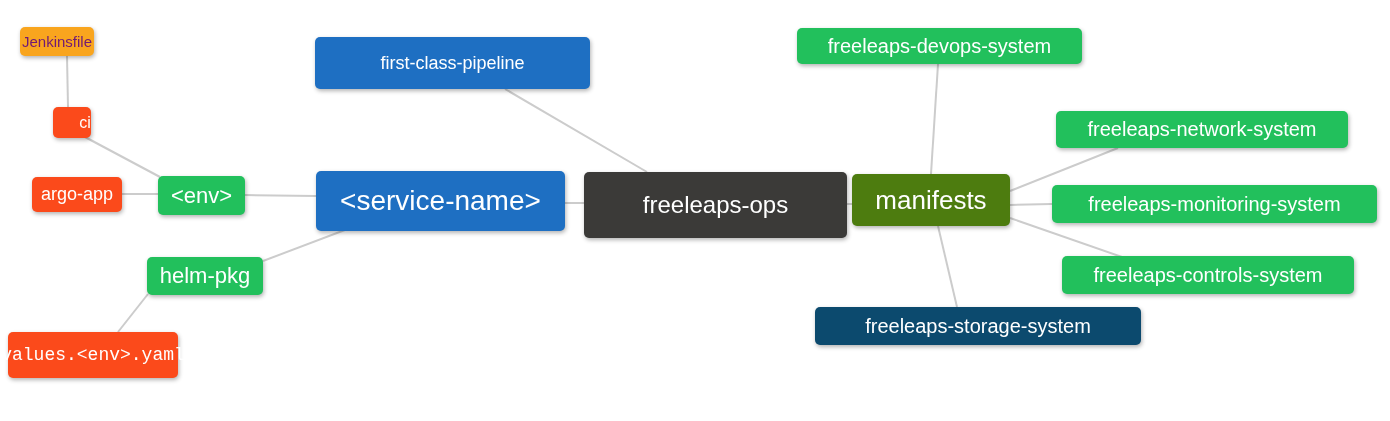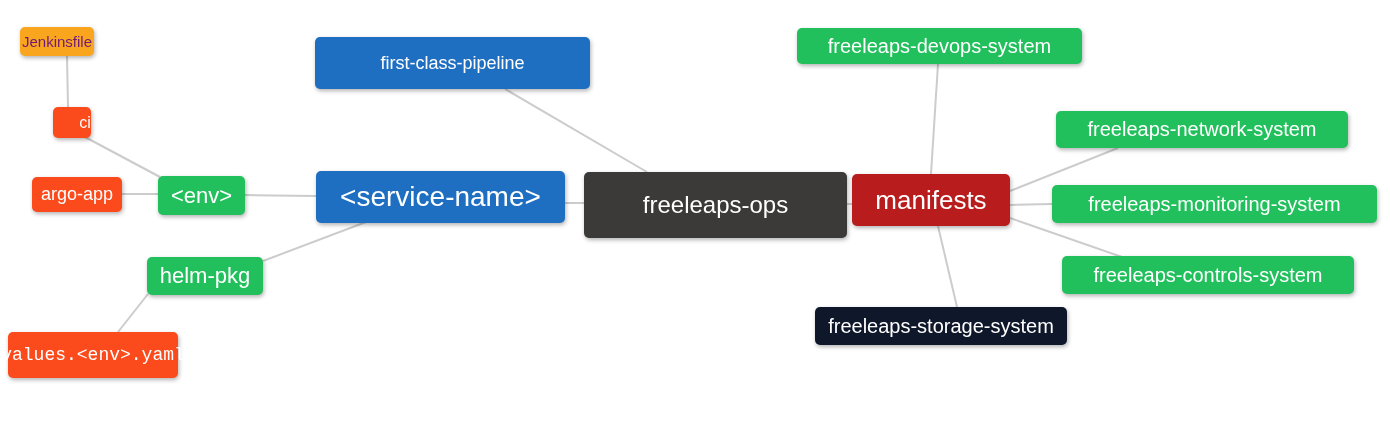--- a/index.html
+++ b/index.html
@@ -54,22 +54,22 @@
       <line x1="938" y1="226" x2="957" y2="307" stroke="#cccccc" stroke-width="2"></line>
     </svg>
   <div id="node-layer">
       <div class="node" style="left: 20px; top: 27px; width: 74px; height: 29px; font-size: 15px; background: rgb(249, 165, 30); color: #701a75;">Jenkinsfile</div>
       <div class="node" style="left: 53px; top: 107px; width: 32px; height: 31px; font-size: 16px; background: rgb(251, 74, 27); color: rgb(255, 255, 255); padding-left: 32px;">ci</div>
       <div class="node" style="left: 32px; top: 177px; width: 90px; height: 35px; font-size: 18px; background: rgb(251, 74, 27); color: rgb(255, 255, 255);">argo-app</div>
       <div class="node" style="left: 158px; top: 176px; width: 87px; height: 39px; font-size: 22px; background: rgb(34, 192, 92); color: rgb(255, 255, 255);">&lt;env&gt;</div>
       <div class="node" style="left: 147px; top: 257px; width: 116px; height: 38px; font-size: 22px; background: rgb(34, 192, 92); color: rgb(255, 255, 255);">helm-pkg</div>
       <div class="node" style="left: 8px; top: 332px; width: 170px; height: 46px; font-size: 18px; background: rgb(251, 74, 27); color: rgb(255, 255, 255); font-family: Liberation Mono, monospace;">values.&lt;env&gt;.yaml</div>
       <div class="node" style="left: 315px; top: 37px; width: 275px; height: 52px; font-size: 18px; background: rgb(30, 111, 194); color: rgb(255, 255, 255);">first-class-pipeline</div>
-      <div class="node" style="left: 316px; top: 171px; width: 249px; height: 52px; font-size: 28px; background: rgb(30, 111, 194); color: rgb(255, 255, 255);">&lt;service-name&gt;</div>
+      <div class="node" style="left: 316px; top: 171px; width: 249px; height: 60px; font-size: 28px; background: rgb(30, 111, 194); color: rgb(255, 255, 255);">&lt;service-name&gt;</div>
       <div class="node" style="left: 584px; top: 172px; width: 263px; height: 66px; font-size: 24px; background: rgb(59, 58, 56); color: rgb(255, 255, 255);">freeleaps-ops</div>
-      <div class="node" style="left: 852px; top: 174px; width: 158px; height: 52px; font-size: 26px; background: #b91c1c; color: rgb(255, 255, 255);">manifests</div>
+      <div class="node" style="left: 852px; top: 174px; width: 158px; height: 52px; font-size: 26px; background: #4d7c0f; color: rgb(255, 255, 255);">manifests</div>
       <div class="node" style="left: 797px; top: 28px; width: 285px; height: 36px; font-size: 20px; background: rgb(34, 192, 92); color: rgb(255, 255, 255);">freeleaps-devops-system</div>
       <div class="node" style="left: 1056px; top: 111px; width: 292px; height: 37px; font-size: 20px; background: rgb(34, 192, 92); color: rgb(255, 255, 255);">freeleaps-network-system</div>
       <div class="node" style="left: 1052px; top: 185px; width: 325px; height: 38px; font-size: 20px; background: rgb(34, 192, 92); color: rgb(255, 255, 255);">freeleaps-monitoring-system</div>
       <div class="node" style="left: 1062px; top: 256px; width: 292px; height: 38px; font-size: 20px; background: rgb(34, 192, 92); color: rgb(255, 255, 255);">freeleaps-controls-system</div>
-      <div class="node" style="left: 815px; top: 307px; width: 252px; height: 38px; font-size: 20px; background: #0f172a; color: rgb(255, 255, 255);">freeleaps-storage-system</div>
+      <div class="node" style="left: 815px; top: 307px; width: 326px; height: 38px; font-size: 20px; background: #0c4a6e; color: rgb(255, 255, 255);">freeleaps-storage-system</div>
     </div>
 </div>
 
 </body></html>

